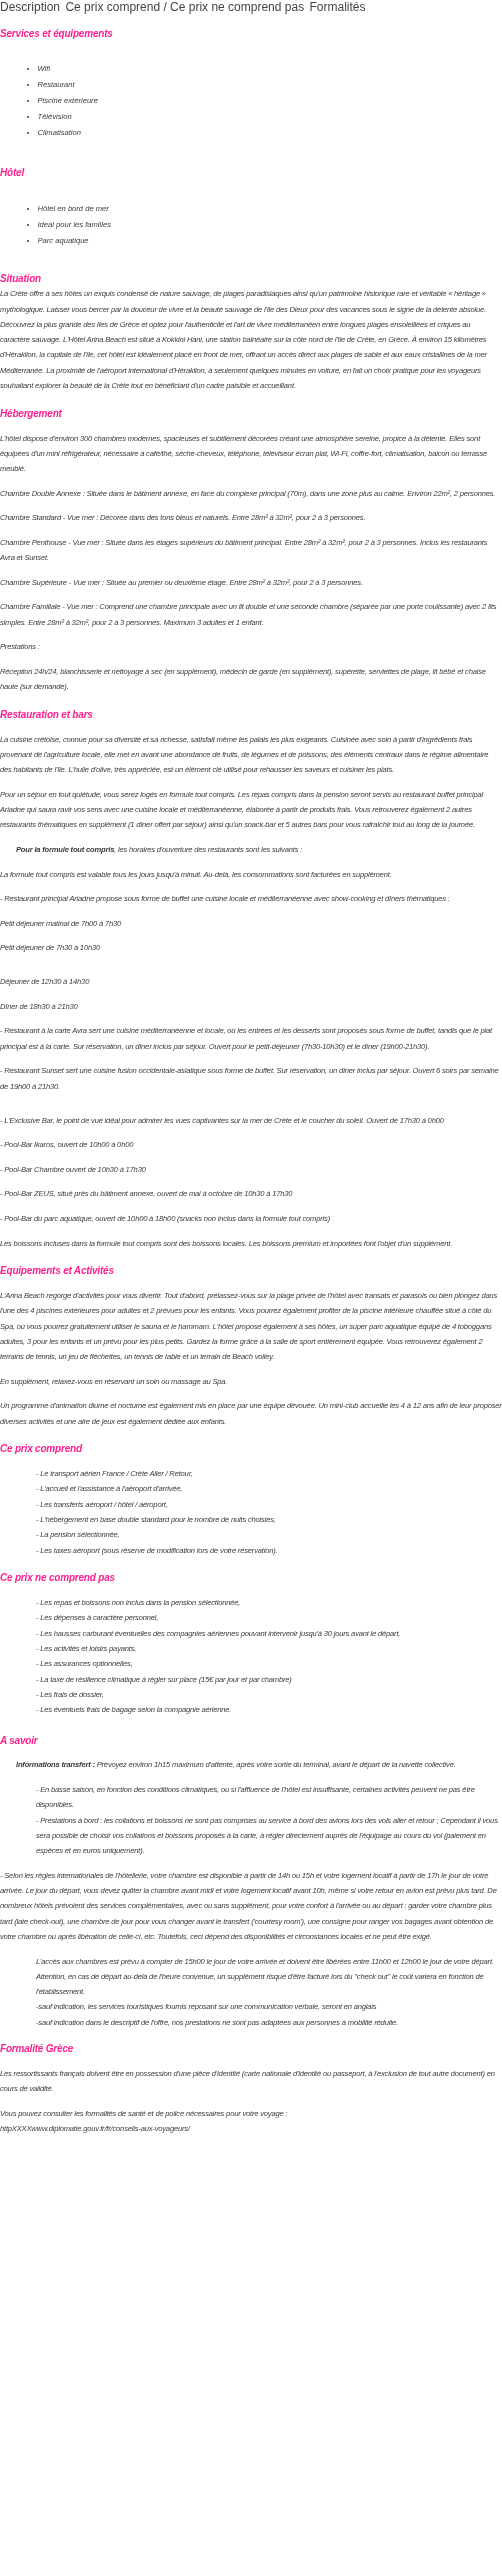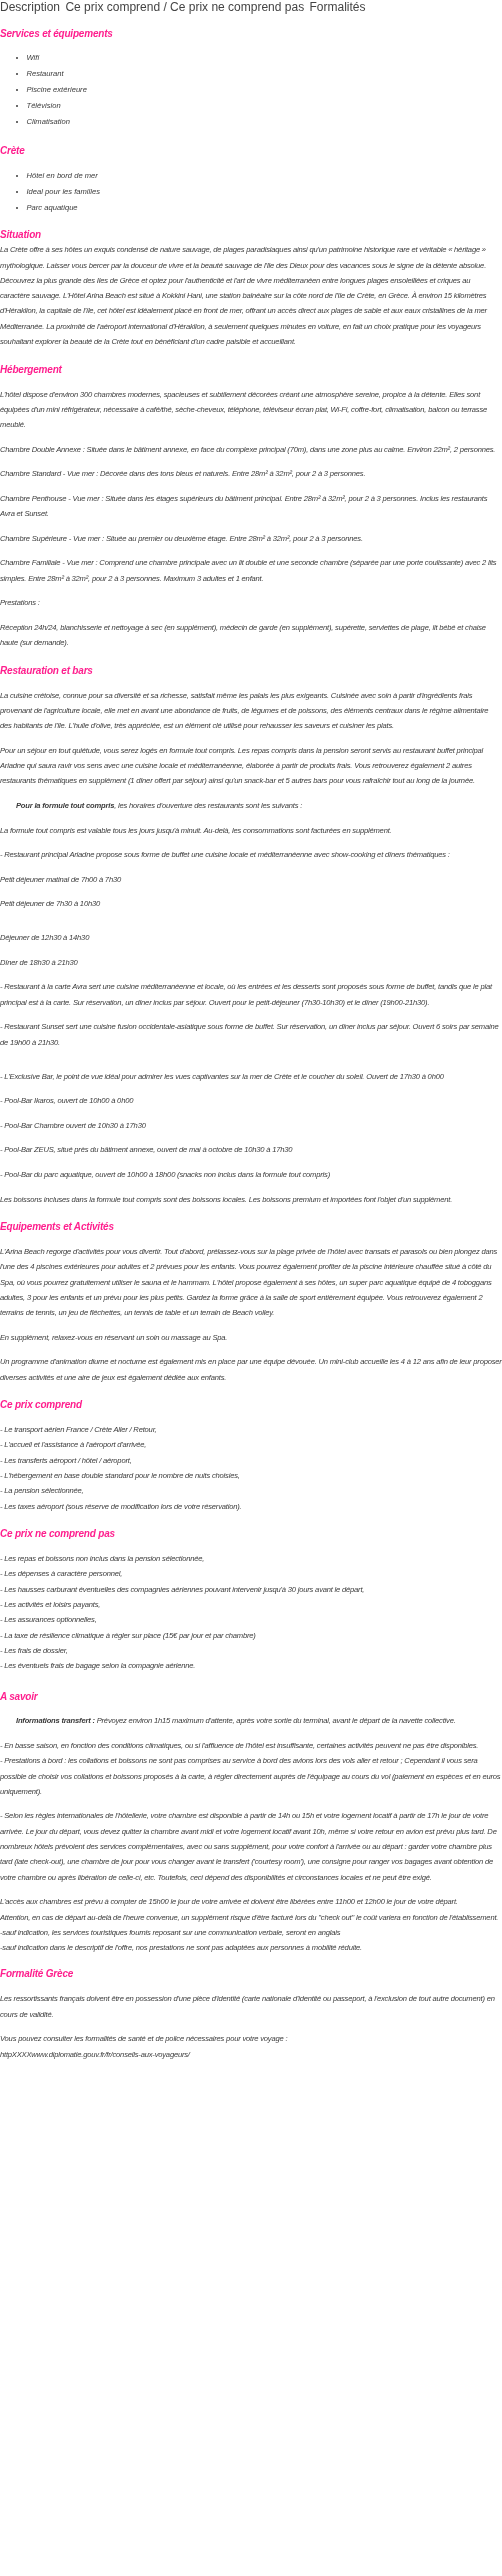--- a/index.html
+++ b/index.html
@@ -17,23 +17,23 @@
     color: #ff1f8e;
     font-style: italic;
     font-weight: bold;
     font-size: 10px;
     line-height: 14.6px;
     margin: 0;
     letter-spacing: -0.2px;
   }
   .it { font-style: italic; letter-spacing: -0.2px; }
   p { margin: 0; }
-  ul.bullets { margin: 0; padding-left: 26.5px; list-style: disc; }
+  ul.bullets { margin: 11px; padding-left: 26.5px; list-style: disc; }
   ul.bullets li { line-height: 16px; font-style: italic; }
-  .lines div { line-height: 15.3px; }
+  .lines div { line-height: 15.3px; padding-left: 36px; }
   b { font-weight: bold; margin-left: 16px; } .gap14 { height: 9.3px; } .gap18 { height: 12px; } .gap20 { height: 13.3px; } .gap24 { height: 16px; }
 </style>
 </head>
 <body>
 
 <div class="page">
 
   <div class="tabs">
     <span>Description</span>
     <span>Ce prix comprend / Ce prix ne comprend pas</span>
@@ -48,21 +48,21 @@
       <li>Wifi</li>
       <li>Restaurant</li>
       <li>Piscine extérieure</li>
       <li>Télévision</li>
       <li>Climatisation</li>
     </ul>
   </section>
 
   <div class="gap20"></div>
   <section>
-    <h2>Crète</h2>
+    <h2>Hôtel</h2>
     <div class="gap14"></div>
     <ul class="bullets">
       <li>Hôtel en bord de mer</li>
       <li>Ideal pour les familles</li>
       <li>Parc aquatique</li>
     </ul>
   </section>
 
   <div class="gap18"></div>
   <section>

